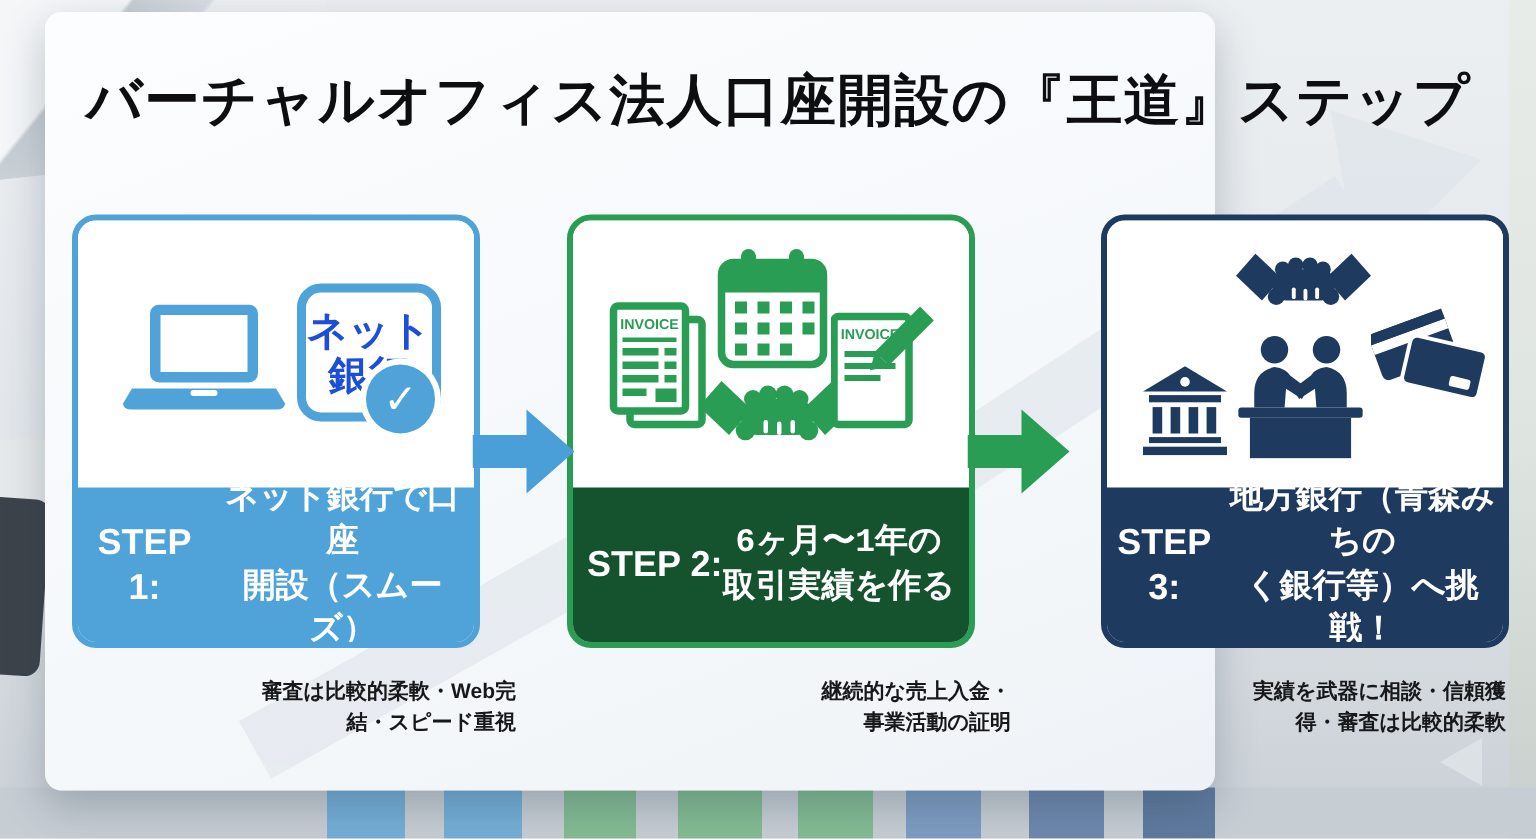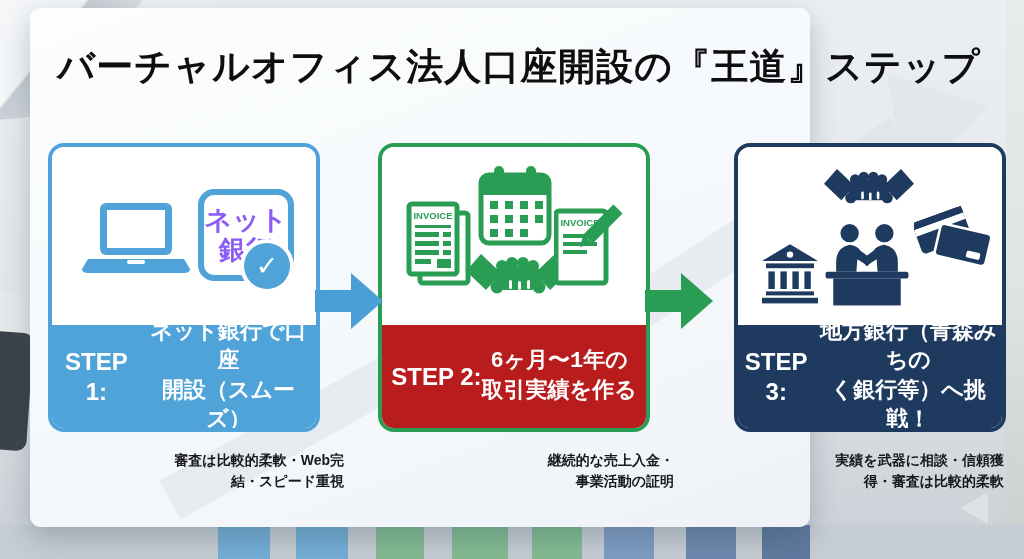--- a/index.html
+++ b/index.html
@@ -101,21 +101,21 @@
   <div class="card card-1" style="border-color: rgb(79, 163, 216);">
     <div class="icon-area">
       <svg class="abs" style="left: 28px; top: 56px; color: rgb(79, 163, 216);" width="112" height="74" viewBox="0 0 112 74">
         <g fill="currentColor">
           <rect x="20" y="0" width="72" height="52" rx="6"></rect>
           <path d="M8 56 H104 L110 66 Q110 70 104 70 H8 Q2 70 2 66 Z"></path>
         </g>
         <rect x="27" y="7" width="58" height="38" fill="#fff"></rect>
         <rect x="47" y="57" width="18" height="4" rx="2" fill="#fff"></rect>
       </svg>
-      <div class="netbank-badge" style="border-color: rgb(79, 163, 216); color: #8b5cf6; justify-content: center;">
+      <div class="netbank-badge" style="border-color: rgb(79, 163, 216); color: #1d4ed8; justify-content: center;">
         <span>ネット</span>
         <span>銀行</span>
       </div>
       <div class="check-circle" style="background: rgb(79, 163, 216);">
         <span>✓</span>
       </div>
     </div>
     <div class="step-footer" style="background: rgb(79, 163, 216);">
       <div class="step-label">STEP 1:</div>
       <div class="step-heading">ネット銀行で口座
@@ -185,21 +185,21 @@
         <text x="26" y="23" font-size="9.5" text-anchor="middle" fill="currentColor">INVOICE</text>
         <g fill="currentColor">
           <rect x="9" y="31" width="34" height="4"></rect>
           <rect x="9" y="39" width="34" height="4"></rect>
           <rect x="9" y="47" width="24" height="4"></rect>
           <polygon points="59.4,1.4 68.6,10.6 38.6,40.6 29.4,31.4"></polygon>
           <polygon points="29.4,31.4 38.6,40.6 26,44"></polygon>
         </g>
       </svg>
     </div>
-    <div class="step-footer" style="background: #b91c1c;">
+    <div class="step-footer" style="background: #14532d;">
       <div class="step-label">STEP 2:</div>
       <div class="step-heading">6ヶ月〜1年の
 取引実績を作る</div>
     </div>
   </div>
 
   <div class="card card-3" style="border-color: rgb(30, 58, 95);">
     <div class="icon-area">
       <svg class="abs" style="left: 20px; top: 94px; color: rgb(30, 58, 95);" width="64" height="64" viewBox="0 0 80 78">
         <g fill="currentColor">

